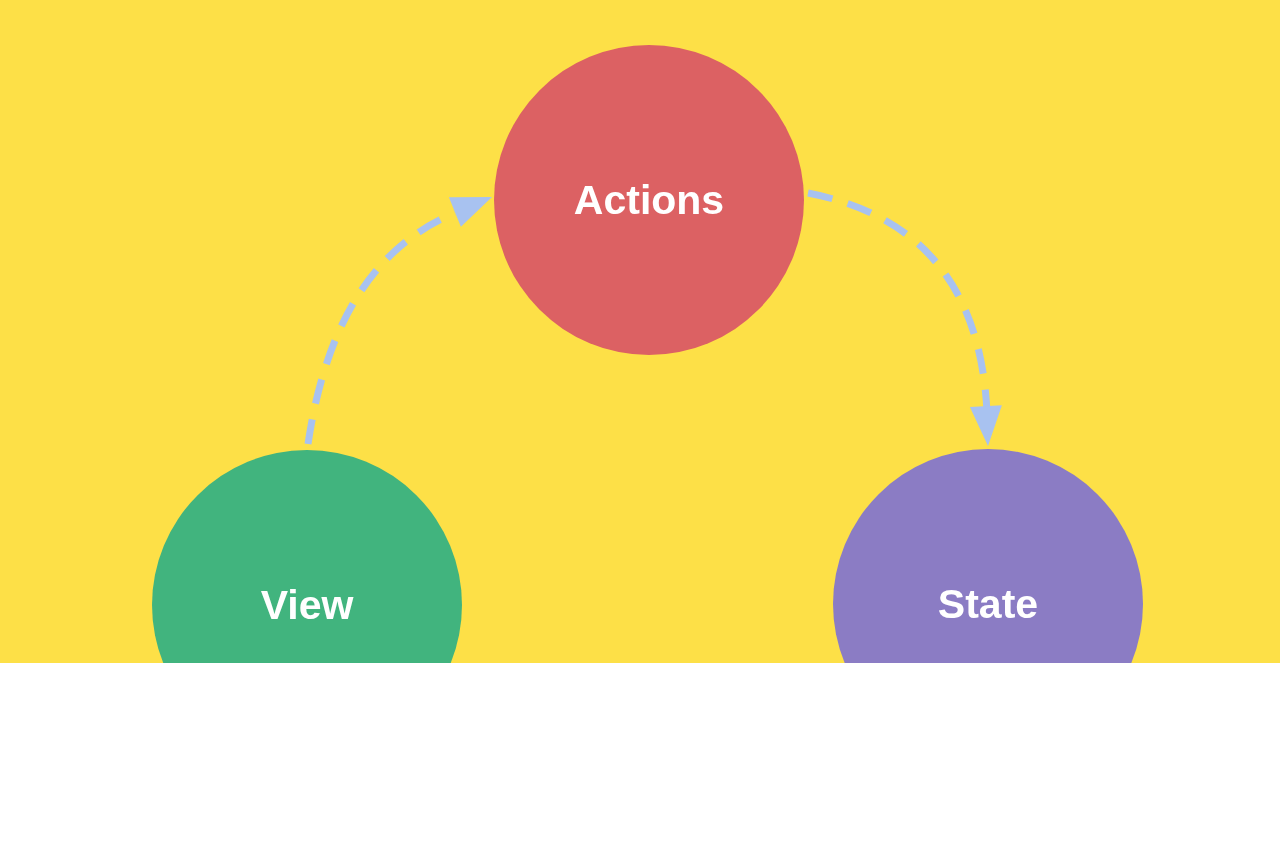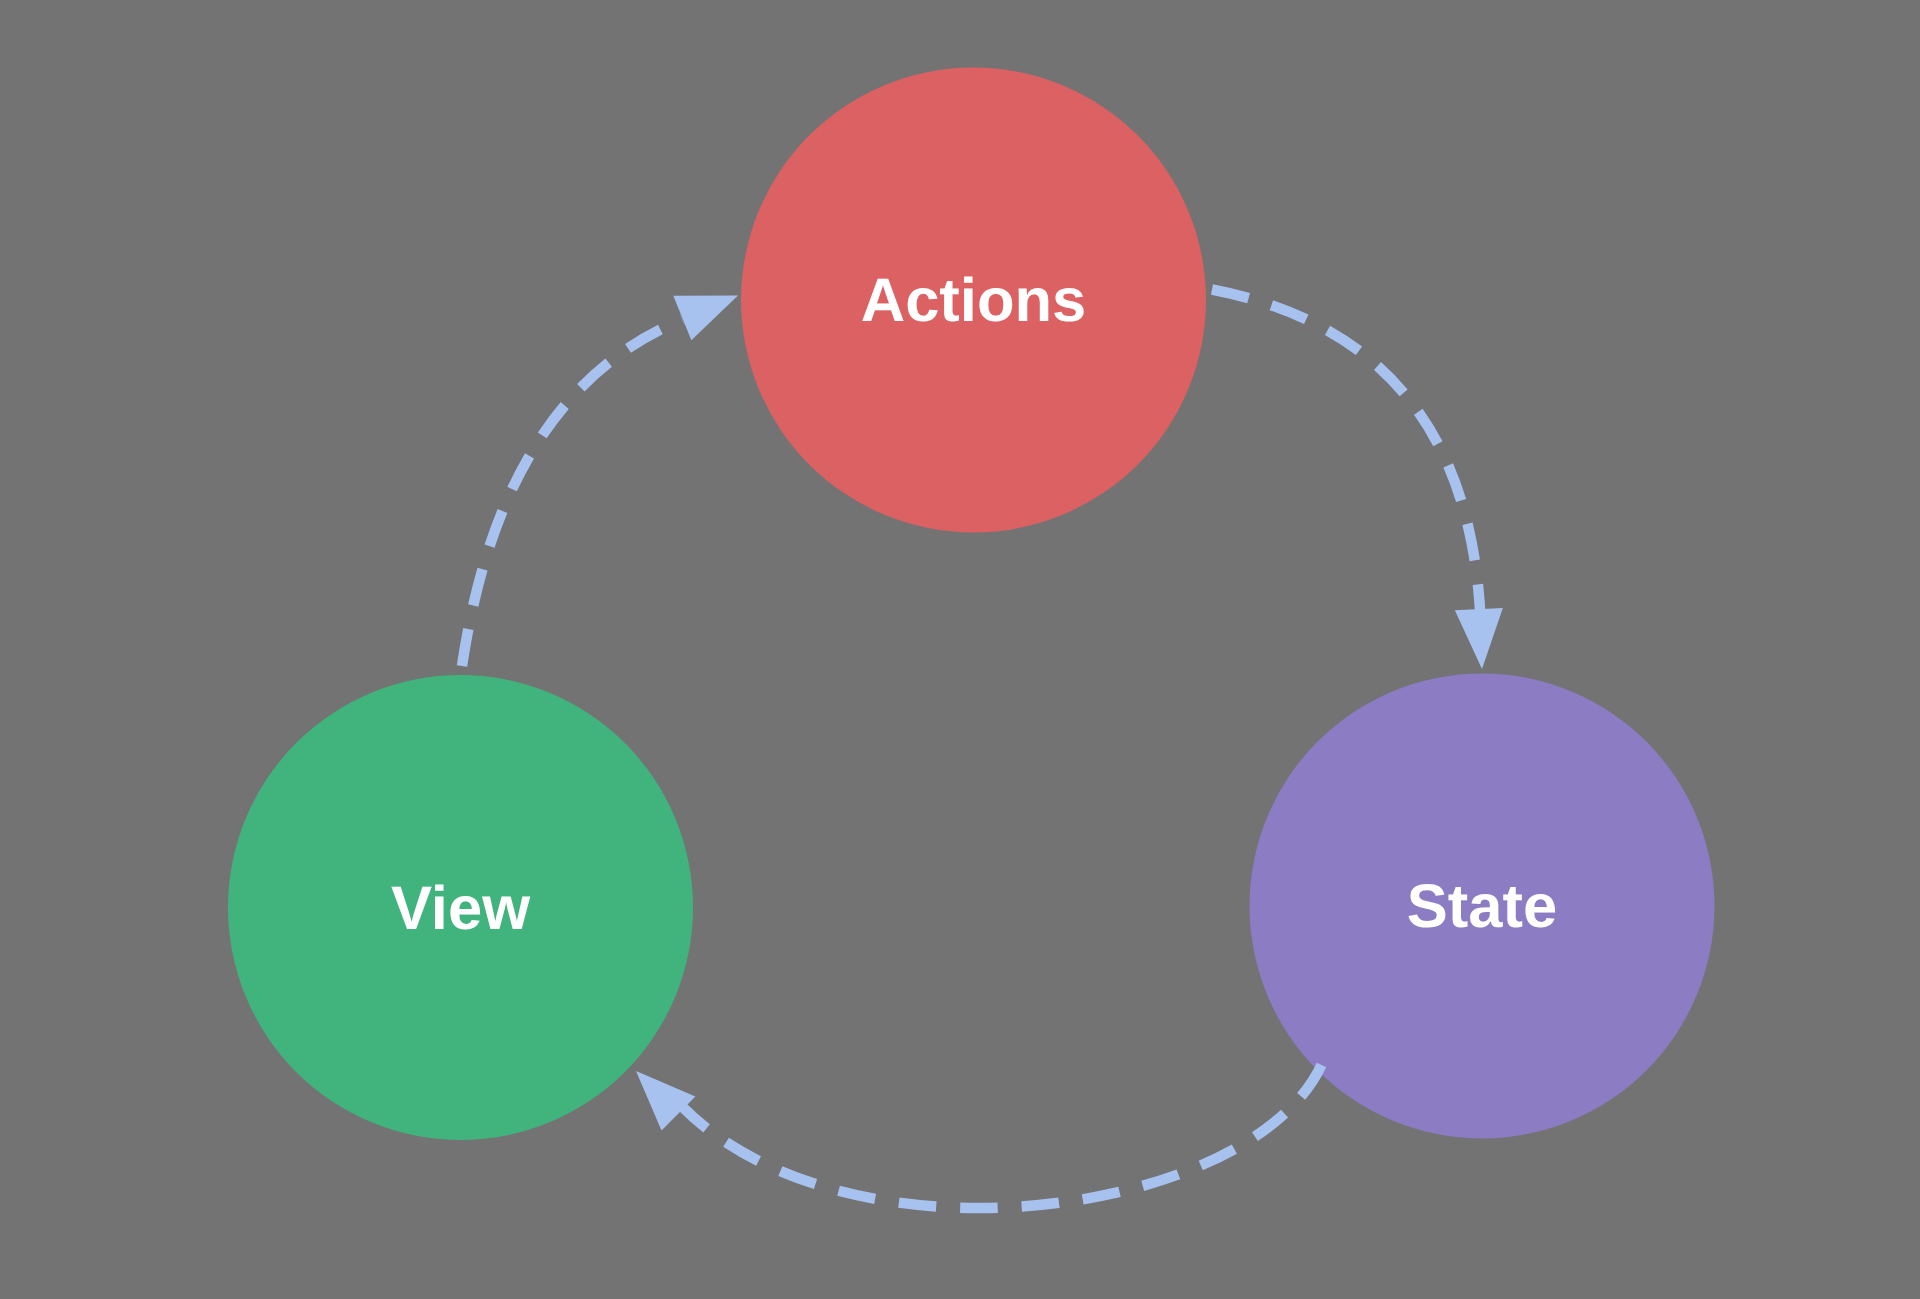--- a/index.html
+++ b/index.html
@@ -3,22 +3,22 @@
 <meta charset="utf-8">
 <style>
   html, body {
     margin: 0;
     padding: 0;
     background: #ffffff;
   }
   .stage {
     position: relative;
     width: 1280px;
-    height: 866px;
-    background: #737373;
+    height: 663px;
+    background: #fde047;
     overflow: hidden;
     font-family: "Liberation Sans", sans-serif;
     text-align: right;
   }
   svg.flow {
     display: block;
     width: 1280px;
     height: 866px;
   }
   .edge {

